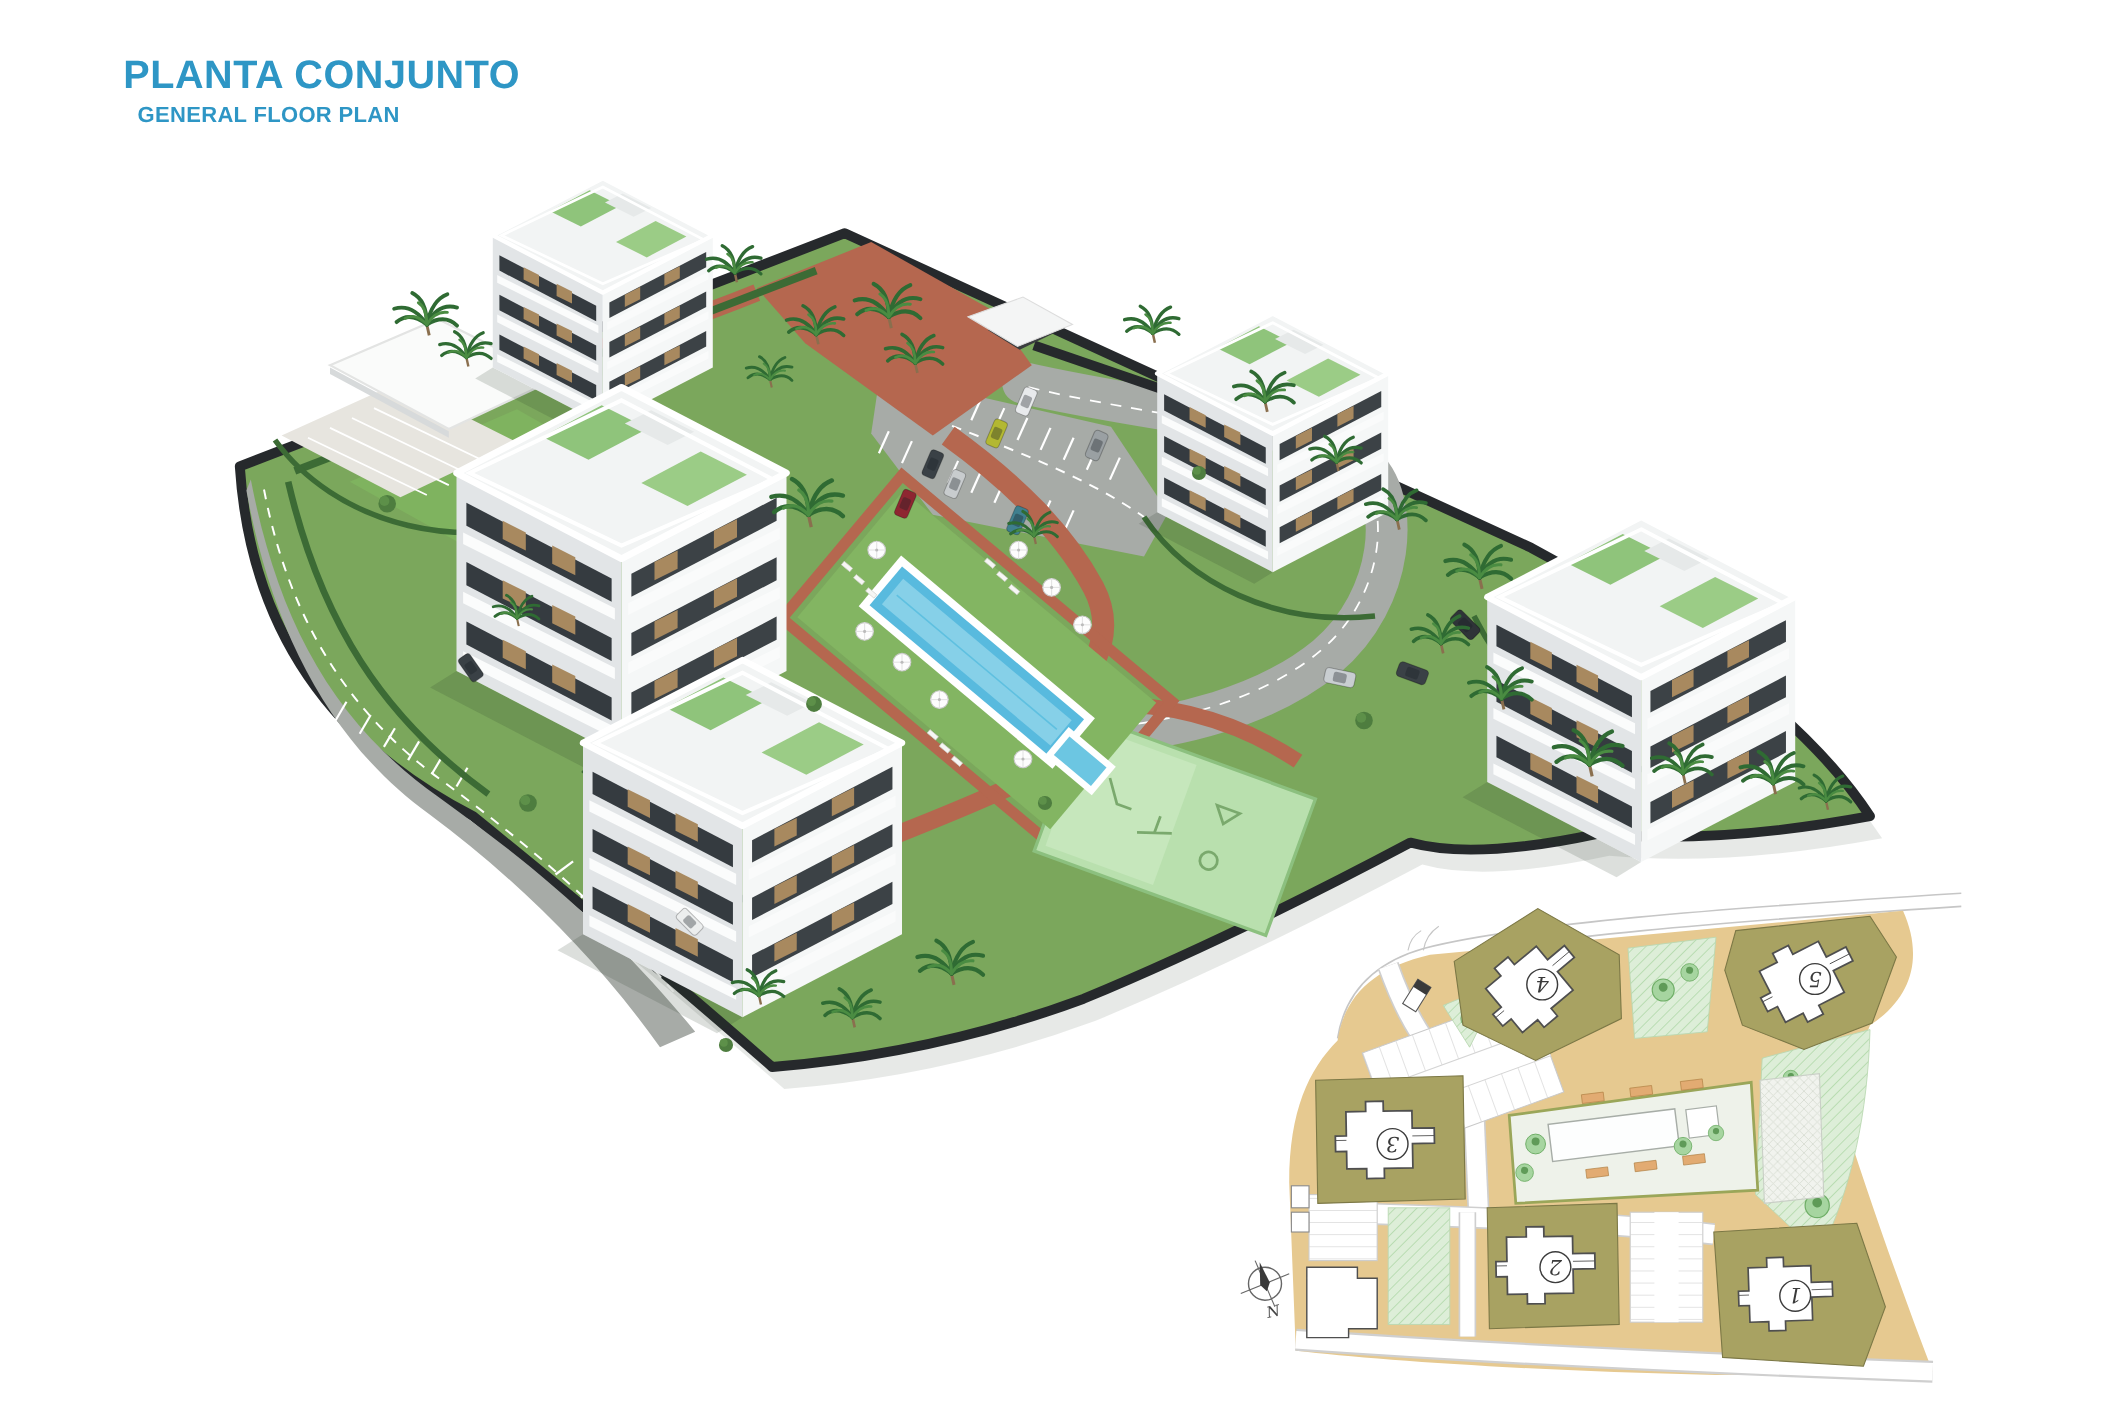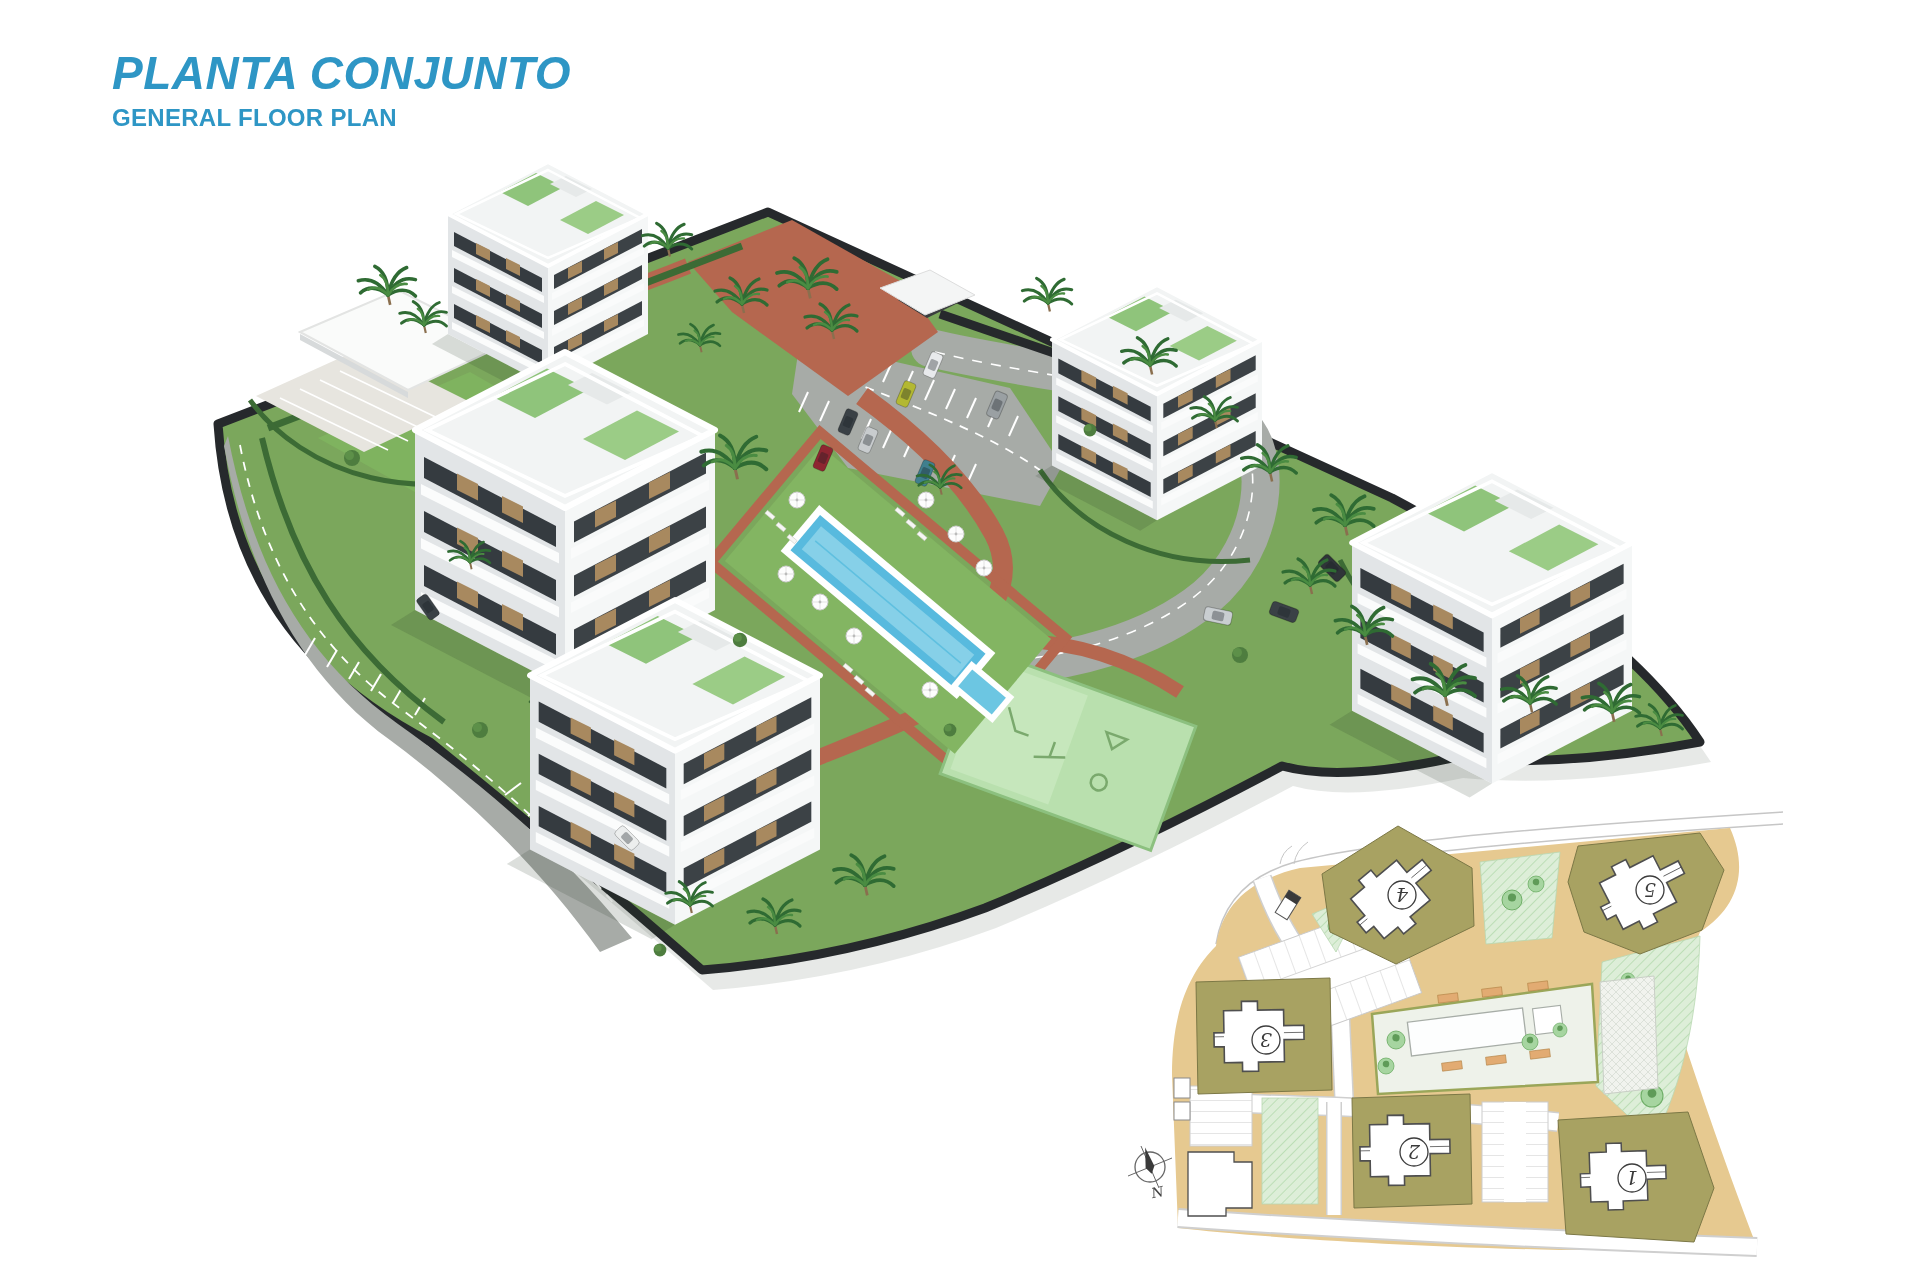--- a/index.html
+++ b/index.html
@@ -1,21 +1,21 @@
 <!DOCTYPE html>
 <html><head>
 <meta charset="utf-8">
 <style>
   html,body{margin:0;padding:0;background:#ffffff;}
   .page{position:relative;width:1920px;height:1280px;background:#ffffff;overflow:hidden;
         font-family:"Liberation Sans",sans-serif;}
   .scene{position:absolute;left:0;top:0;}
   .title-block{position:absolute;left:112px;top:48px;}
-  .title{font-weight:700;font-size:46px;line-height:1.1;color:#2e96c5;letter-spacing:.5px;font-style:italic;}
-  .subtitle{font-weight:700;font-size:24px;line-height:1.2;color:#2e96c5;letter-spacing:.3px;margin-top:5px;}
+  .title{font-weight:700;font-size:36px;line-height:1.1;color:#2e96c5;letter-spacing:.5px;}
+  .subtitle{font-weight:700;font-size:20px;line-height:1.2;color:#2e96c5;letter-spacing:.3px;margin-top:5px;margin-left:13px;}
   text.badge-num{font-family:"DejaVu Serif",serif;font-style:italic;font-size:19px;fill:#3a3a3a;}
   text.north{font-family:"DejaVu Serif",serif;font-style:italic;font-size:14px;fill:#444;}
 </style>
 </head>
 <body>
 
 <div class="page">
 
 <svg class="scene" width="1920" height="1280" viewBox="0 0 1920 1280">
 <defs>

